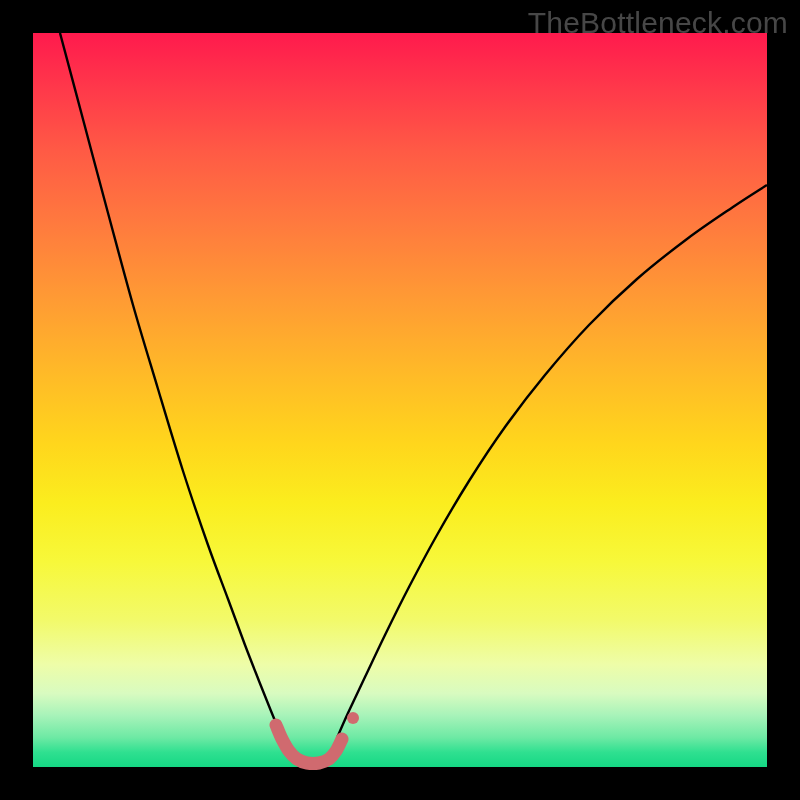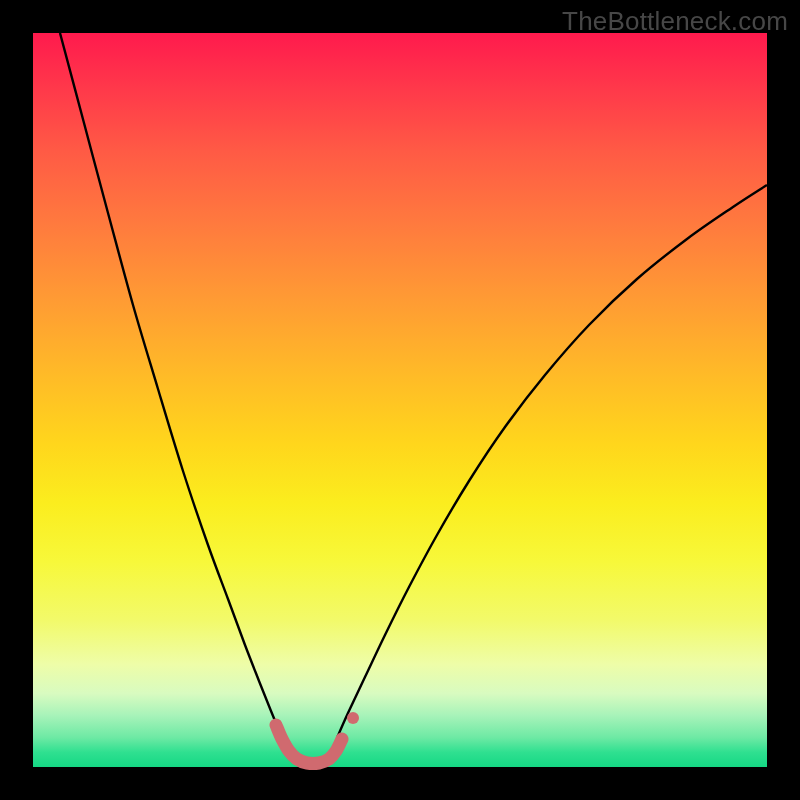--- a/index.html
+++ b/index.html
@@ -41,21 +41,21 @@
       #a7f3b9 93%,
       #6de9a4 96%,
       #2fe090 98%,
       #15d884 100%);
   }
   .watermark {
     position: absolute;
     top: 6px;
     right: 12px;
     color: #474747;
-    font-size: 26px;
+    font-size: 30px;
     font-weight: 400;
     letter-spacing: 0.2px;
   }
   svg.curves {
     position: absolute;
     left: 33px;
     top: 33px;
     width: 734px;
     height: 734px;
     overflow: visible;

